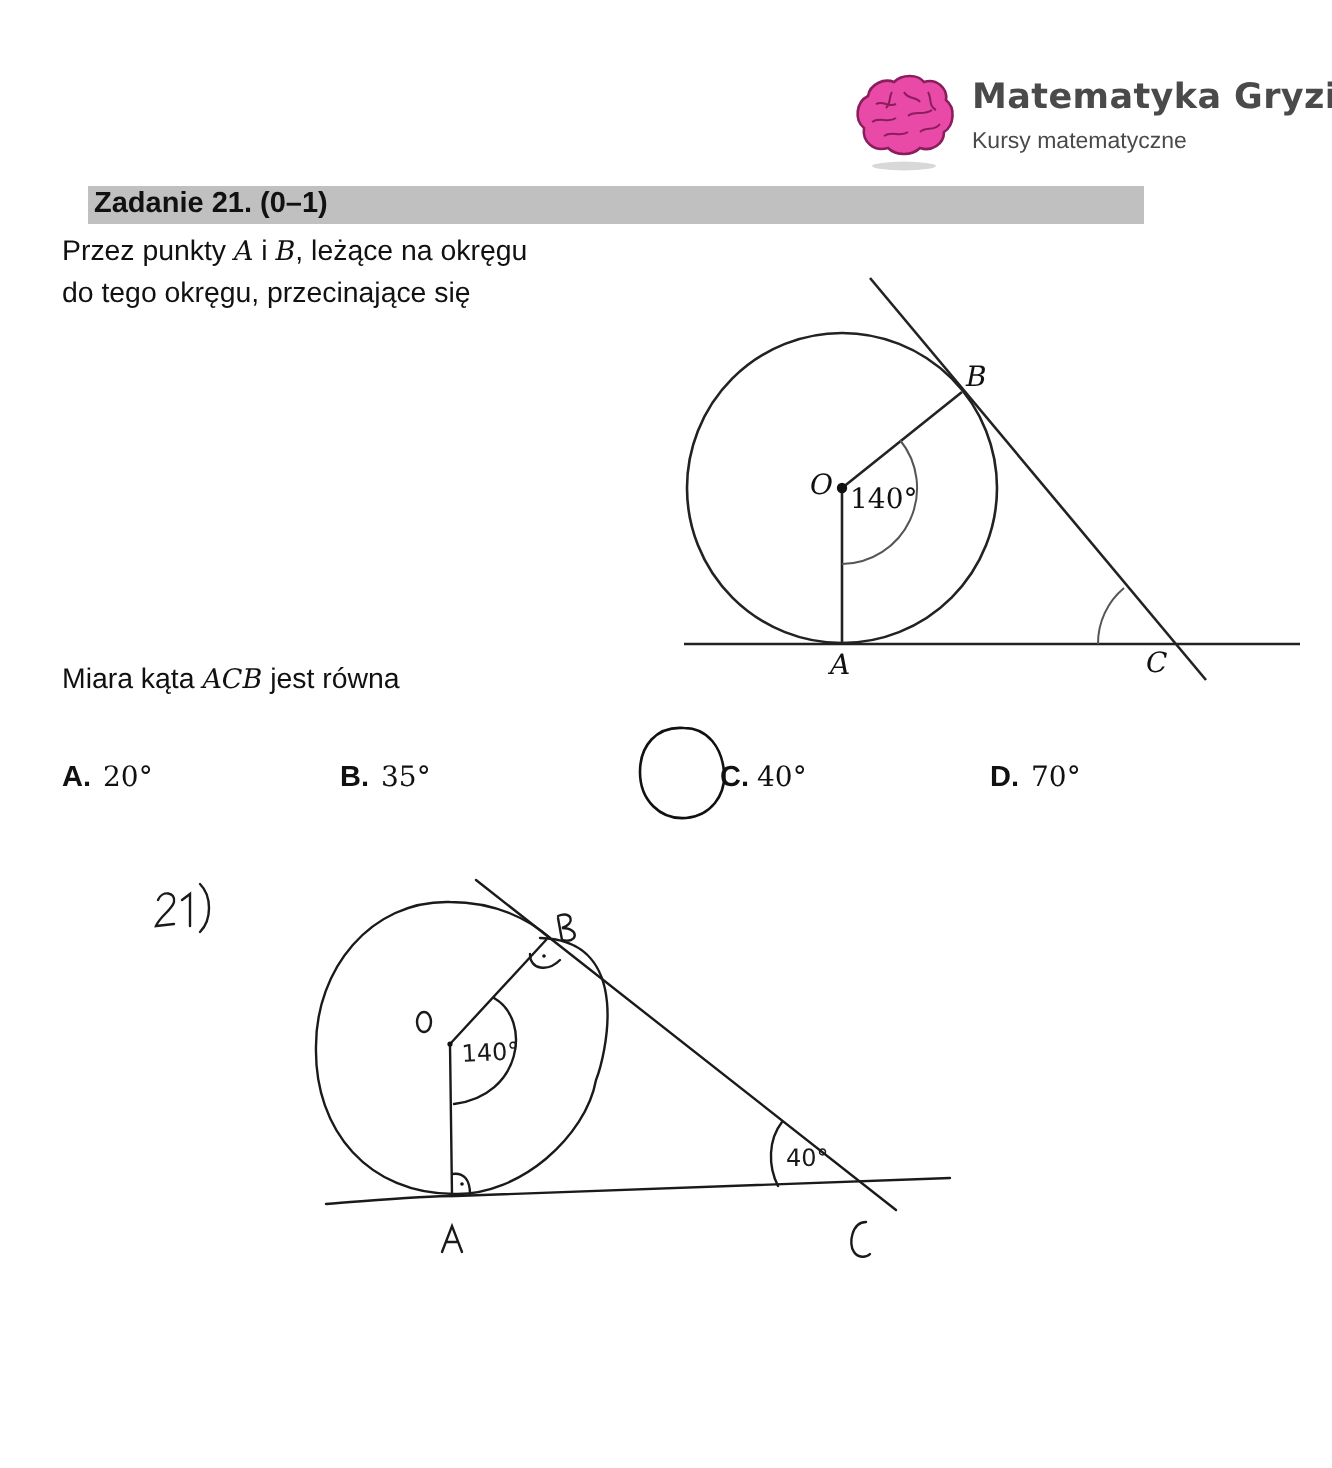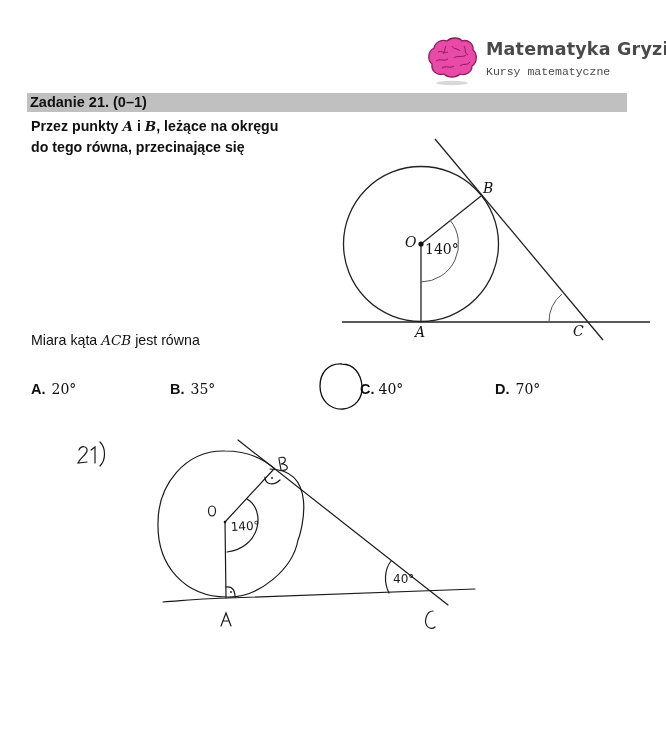--- a/index.html
+++ b/index.html
@@ -3,25 +3,25 @@
 <meta charset="utf-8">
 <style>
   html, body { margin: 0; padding: 0; }
   body {
     width: 666px; height: 734px; background: #ffffff; position: relative; overflow: hidden;
     font-family: "Liberation Sans", sans-serif; color: #111;
   }
   .abs { position: absolute; }
   .brand { left: 424px; top: 36px; width: 242px; height: 50px; }
   .brand-title { position: absolute; left: 62px; top: 3px; font-family: "DejaVu Sans", sans-serif; font-weight: bold; font-size: 17.5px; color: #4a4a4a; white-space: nowrap; letter-spacing: 0.2px; }
-  .brand-sub { position: absolute; left: 62px; top: 29px; font-family: Liberation Mono, monospace; font-size: 11.5px; color: #4a4a4a; white-space: nowrap; }
-  .header-bar { left: 27px; top: 93px; width: 600px; height: 19px; background: #c0c0c0; }
+  .brand-sub { position: absolute; left: 62px; top: 29px; font-family: Liberation Sans, sans-serif; font-size: 11.5px; color: #4a4a4a; white-space: nowrap; }
+  .header-bar { left: 44px; top: 93px; width: 528px; height: 19px; background: #c0c0c0; }
   .header-bar span { position: absolute; left: 3px; top: 1px; font-weight: bold; font-size: 14.5px; color: #111; }
   .para { left: 31px; top: 116px; width: 300px; font-size: 14.2px; line-height: 20.5px; color: #111; }
-  .para .line { display: block; white-space: nowrap; font-weight: bold; }
+  .para .line { display: block; white-space: nowrap; }
   .var { font-family: "DejaVu Serif", serif; font-style: italic; font-size: 13.5px; }
   .question { left: 31px; top: 332px; font-size: 14.2px; white-space: nowrap; }
   .opt { top: 381px; font-size: 14.5px; white-space: nowrap; }
   .opt b { font-weight: bold; }
   .opt .val { font-family: "DejaVu Serif", serif; font-size: 14px; margin-left: 6px; margin-top: 29px; }
   svg text { user-select: none; }
 </style>
 </head>
 <body>
 
@@ -34,21 +34,21 @@
   <span class="brand-title">Matematyka Gryzie</span>
   <span class="brand-sub">Kursy matematyczne</span>
 </div>
 
 <div class="abs header-bar">
   <span>Zadanie 21. (0–1)</span>
 </div>
 
 <div class="abs para">
   <span class="line"><span>Przez punkty </span><span class="var">A</span><span style="white-space:pre"> i </span><span class="var">B</span><span>, leżące na okręgu</span></span>
-  <span class="line">do tego równa, przecinające się</span>
+  <span class="line">do tego okręgu, przecinające się</span>
 </div>
 
 <svg class="abs" style="left:330px;top:130px;" width="336" height="215" viewBox="0 0 336 215">
   <line x1="12" y1="192" x2="320" y2="192" stroke="#222" stroke-width="1.3"></line>
   <line x1="105" y1="9" x2="273" y2="210" stroke="#222" stroke-width="1.3"></line>
   <circle cx="91" cy="114" r="77.5" fill="none" stroke="#222" stroke-width="1.3"></circle>
   <line x1="91" y1="114" x2="91" y2="192" stroke="#222" stroke-width="1.3"></line>
   <line x1="91" y1="114" x2="151" y2="66" stroke="#222" stroke-width="1.3"></line>
   <circle cx="91" cy="114" r="2.6" fill="#111"></circle>
   <path d="M91,152 A38,38 0 0 0 120,90" fill="none" stroke="#555" stroke-width="1"></path>

